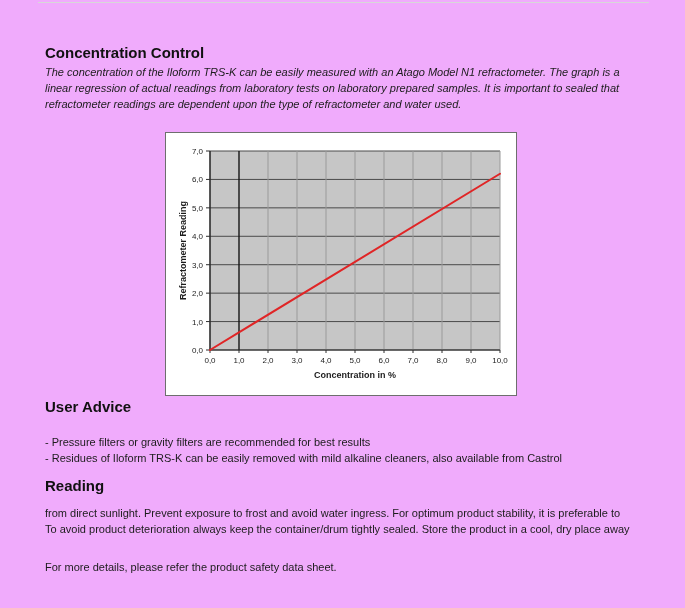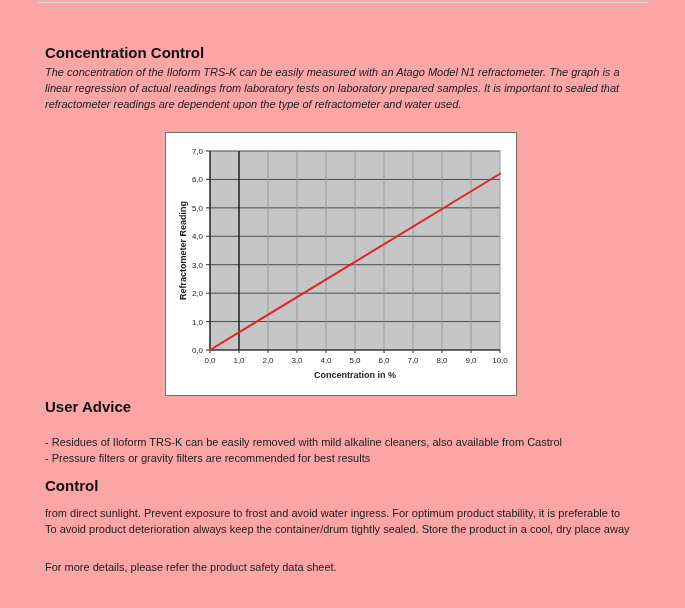--- a/index.html
+++ b/index.html
@@ -1,20 +1,20 @@
 <!DOCTYPE html>
 <html><head>
 <meta charset="utf-8">
 <style>
   html, body { margin: 0; padding: 0; background: #ffffff; }
   .page {
     position: relative;
     width: 685px;
     height: 608px;
-    background: #fca5a5;
+    background: #f0abfc;
     font-family: "Liberation Sans", "DejaVu Sans", sans-serif;
     color: #1c1c1c;
     overflow: hidden;
   }
   .top-rule {
     position: absolute;
     left: 38px; top: 2px;
     width: 611px; height: 1px;
     background: #d8d8d8;
   }
@@ -132,25 +132,25 @@
         <text x="37" y="21" text-anchor="end" font-size="8px" fill="#1c1c1c">7,0</text>
         <polyline points="44,217 334,40.74285714285713" fill="none" stroke="#e02526" stroke-width="2" stroke-linecap="round"></polyline>
         <text x="189" y="245" text-anchor="middle" font-size="9px" font-weight="bold" fill="#1c1c1c">Concentration in %</text>
         <text x="0" y="0" text-anchor="middle" transform="translate(20,117.5) rotate(-90)" font-size="9px" font-weight="bold" fill="#1c1c1c">Refractometer Reading</text>
       </svg>
   </figure>
 
   <h2 class="sec" id="h-advice">User Advice</h2>
 
   <div class="para" id="p-advice">
+    <div class="tline">- Pressure filters or gravity filters are recommended for best results</div>
     <div class="tline">- Residues of Iloform TRS-K can be easily removed with mild alkaline cleaners, also available from Castrol</div>
-    <div class="tline">- Pressure filters or gravity filters are recommended for best results</div>
   </div>
 
-  <h2 class="sec" id="h-storage">Control</h2>
+  <h2 class="sec" id="h-storage">Reading</h2>
 
   <div class="para" id="p-storage">
     <div class="tline">from direct sunlight. Prevent exposure to frost and avoid water ingress. For optimum product stability, it is preferable to</div>
     <div class="tline">To avoid product deterioration always keep the container/drum tightly sealed. Store the product in a cool, dry place away</div>
   </div>
 
   <div class="para" id="p-footer">
     <div class="tline">For more details, please refer the product safety data sheet.</div>
   </div>
 

